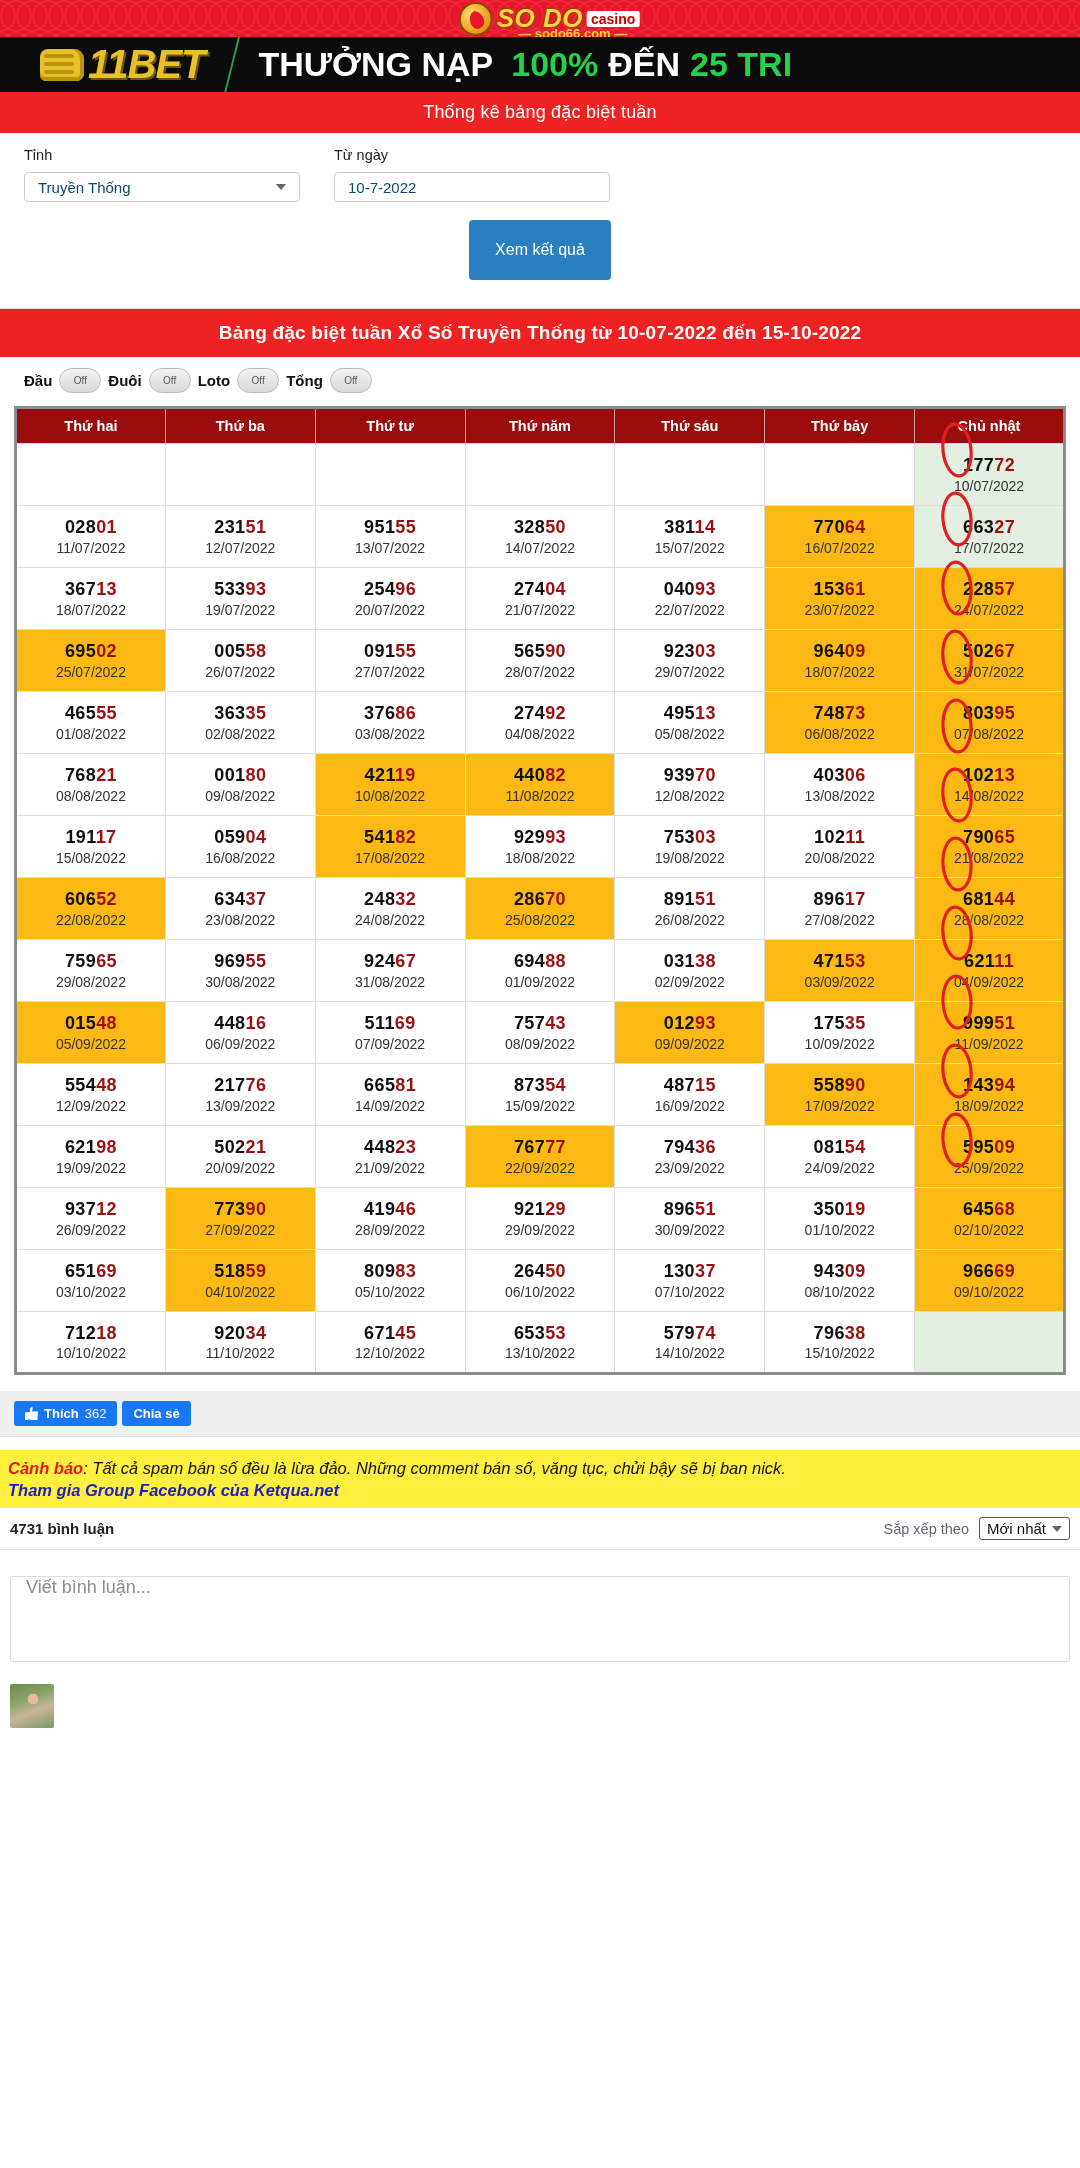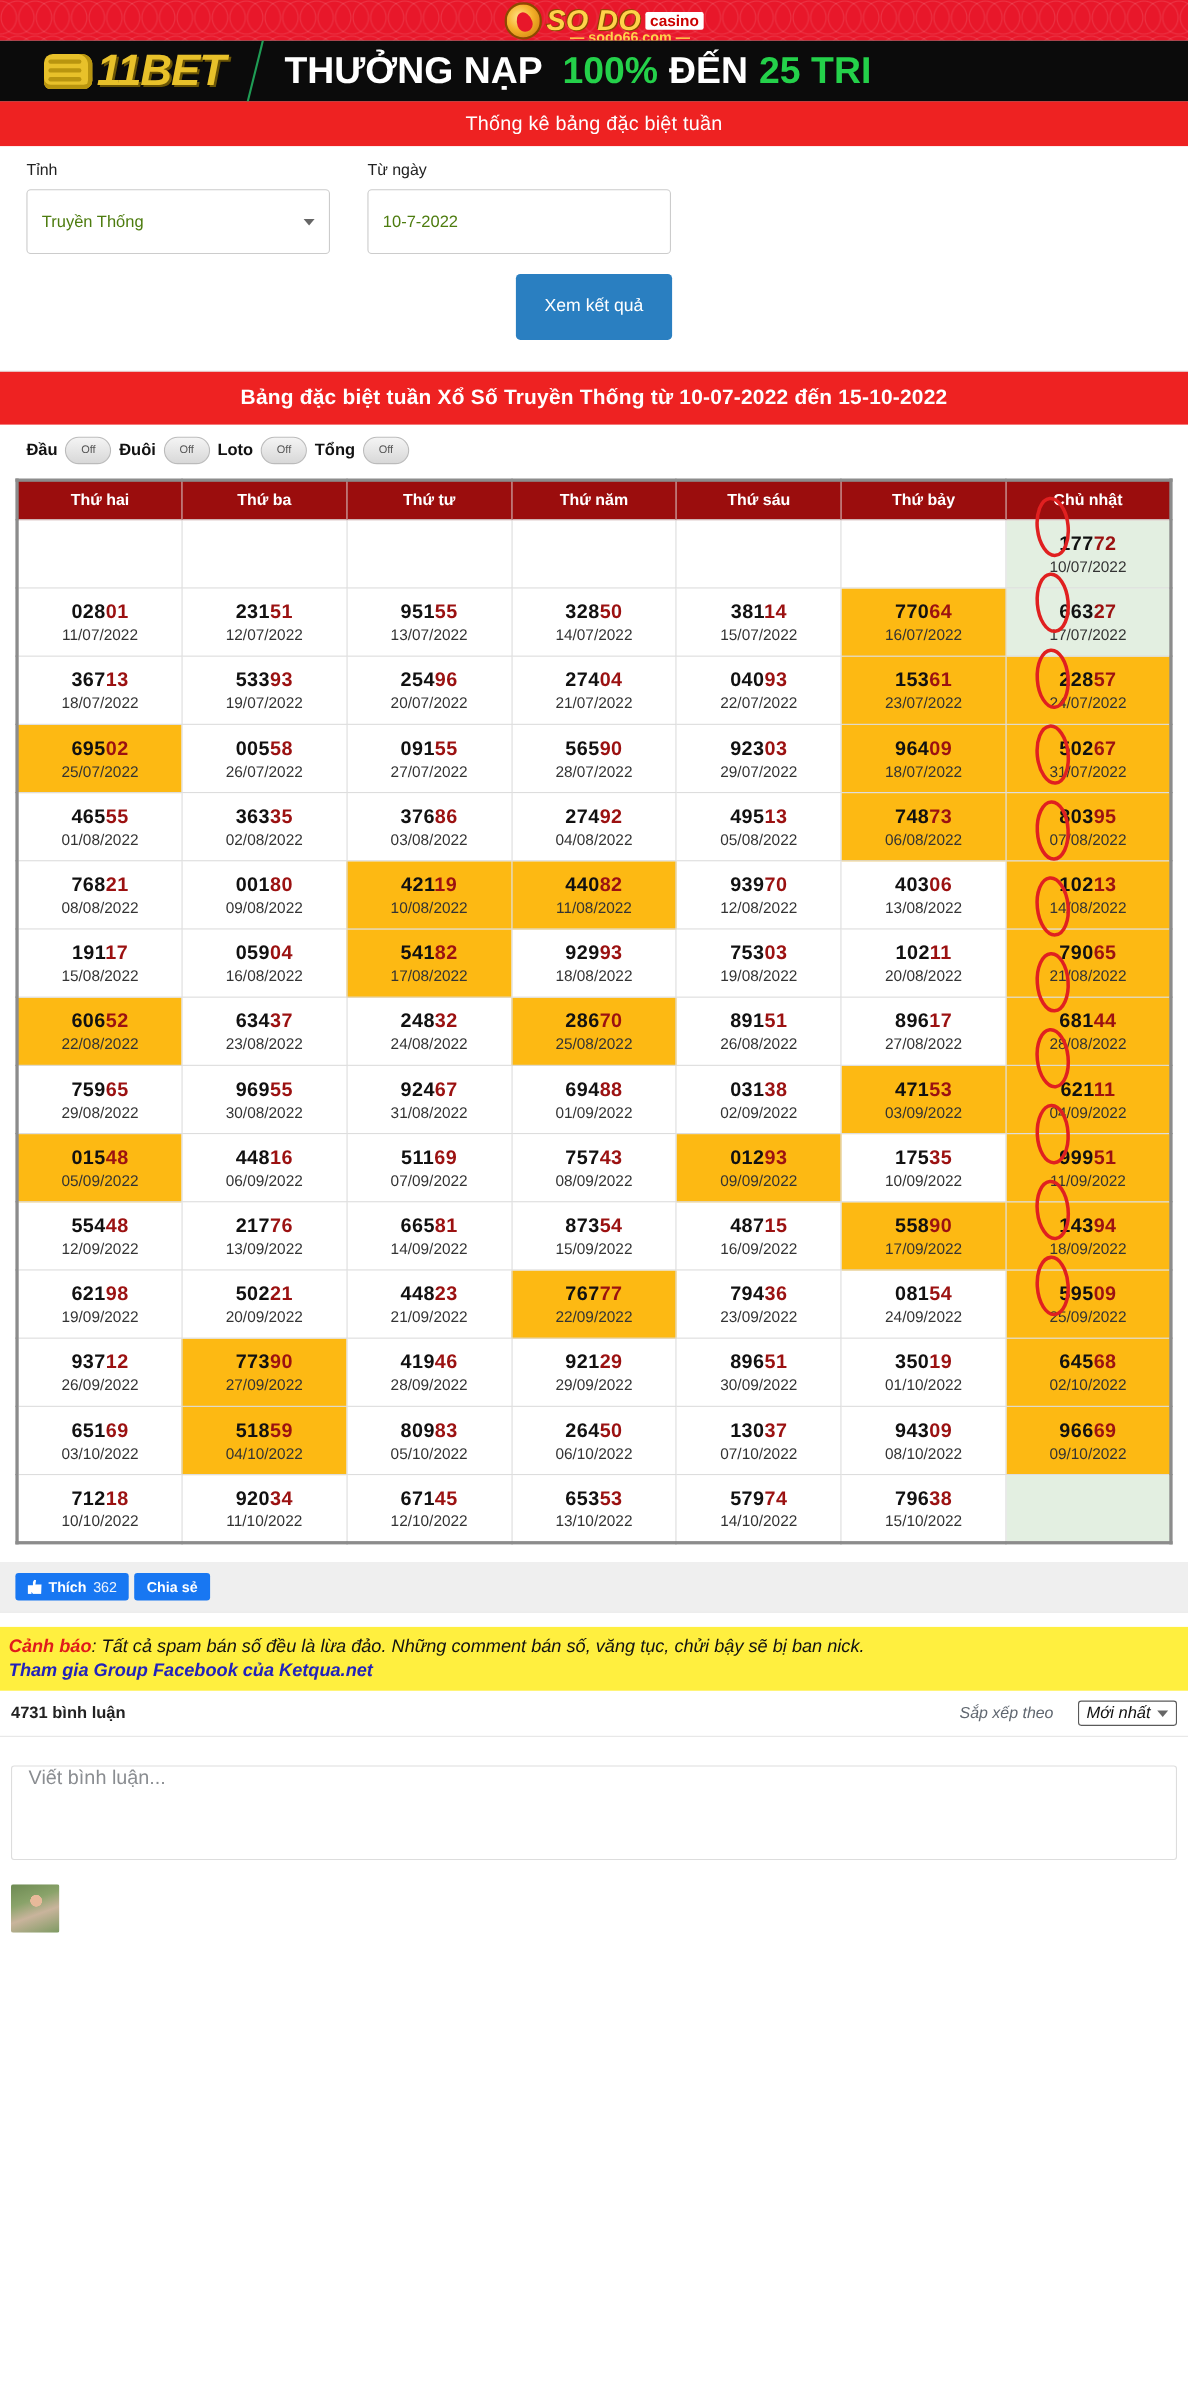--- a/index.html
+++ b/index.html
@@ -87,22 +87,22 @@
   }
   .red-title.big{ font-size:19px; font-weight:bold; padding:13px 0; }
 
   
   .filter-wrap{ padding:14px 24px 10px 24px; background:#fff; }
   .filter-row{ display:flex; gap:34px; }
   .fcol{ display:flex; flex-direction:column; }
   .fcol.c1{ width:276px; } .fcol.c2{ width:276px; } .fcol.c3{ width:276px; }
   .flabel{ font-size:14.5px; color:#222; margin-bottom:9px; }
   .fselect, .finput{
-    height:59px; border:1px solid #ccc; border-radius:4px;
-    font-size:15px; color:#4d7c0f; padding:0 13px; background:#fff;
+    height:30px; border:1px solid #ccc; border-radius:4px;
+    font-size:15px; color:#0c4a6e; padding:0 13px; background:#fff;
     display:flex; align-items:center; justify-content:space-between;
     font-family:"Liberation Sans", sans-serif;
   }
   .chev{ width:0;height:0;border-left:5px solid transparent;border-right:5px solid transparent;border-top:6px solid #666;}
   .btn-row{ display:flex; justify-content:center; padding:18px 0 8px 0;}
   .btn-primary{
     background:#2a7fc1; color:#fff; border:none; border-radius:4px;
     font-size:16px; padding:21px 26px; cursor:pointer;
     font-family:"Liberation Sans", sans-serif;
   }
@@ -163,21 +163,21 @@
   .warn-l1{ font-size:16.5px; font-style:italic; color:#111; line-height:1.34;}
   .warn-l1 b{ color:#e01b1b; font-style:italic; font-weight:bold;}
   .warn-l2{ font-size:16.5px; font-style:italic; font-weight:bold; color:#2222bb; margin-top:2px;}
 
   
   .cmt-head{
     display:flex; align-items:center; justify-content:space-between;
     padding:9px 10px 9px 10px; border-bottom:1px solid #e6e6e6;
   }
   .cmt-count{ font-size:15px; font-weight:bold; color:#222;}
-  .cmt-sortwrap{ display:flex; align-items:center; gap:22px;font-style:italic;}
+  .cmt-sortwrap{ display:flex; align-items:center; gap:10px;}
   .cmt-sortlab{ font-size:14.5px; color:#606770;}
   .cmt-sortsel{
     border:1px solid #5a5a5a; border-radius:3px; font-size:15px; color:#111;
     padding:2px 7px; display:flex; align-items:center; gap:6px; background:#fff;
   }
   .cmt-box{
     margin:26px 10px 0 10px; height:86px; border:1px solid #ddd; border-radius:3px;
     display:flex; padding:0 15px; color:#8a8d91; font-size:18px;
   }
   .cmt-item{ display:flex; gap:12px; padding:22px 10px 0 10px;}

